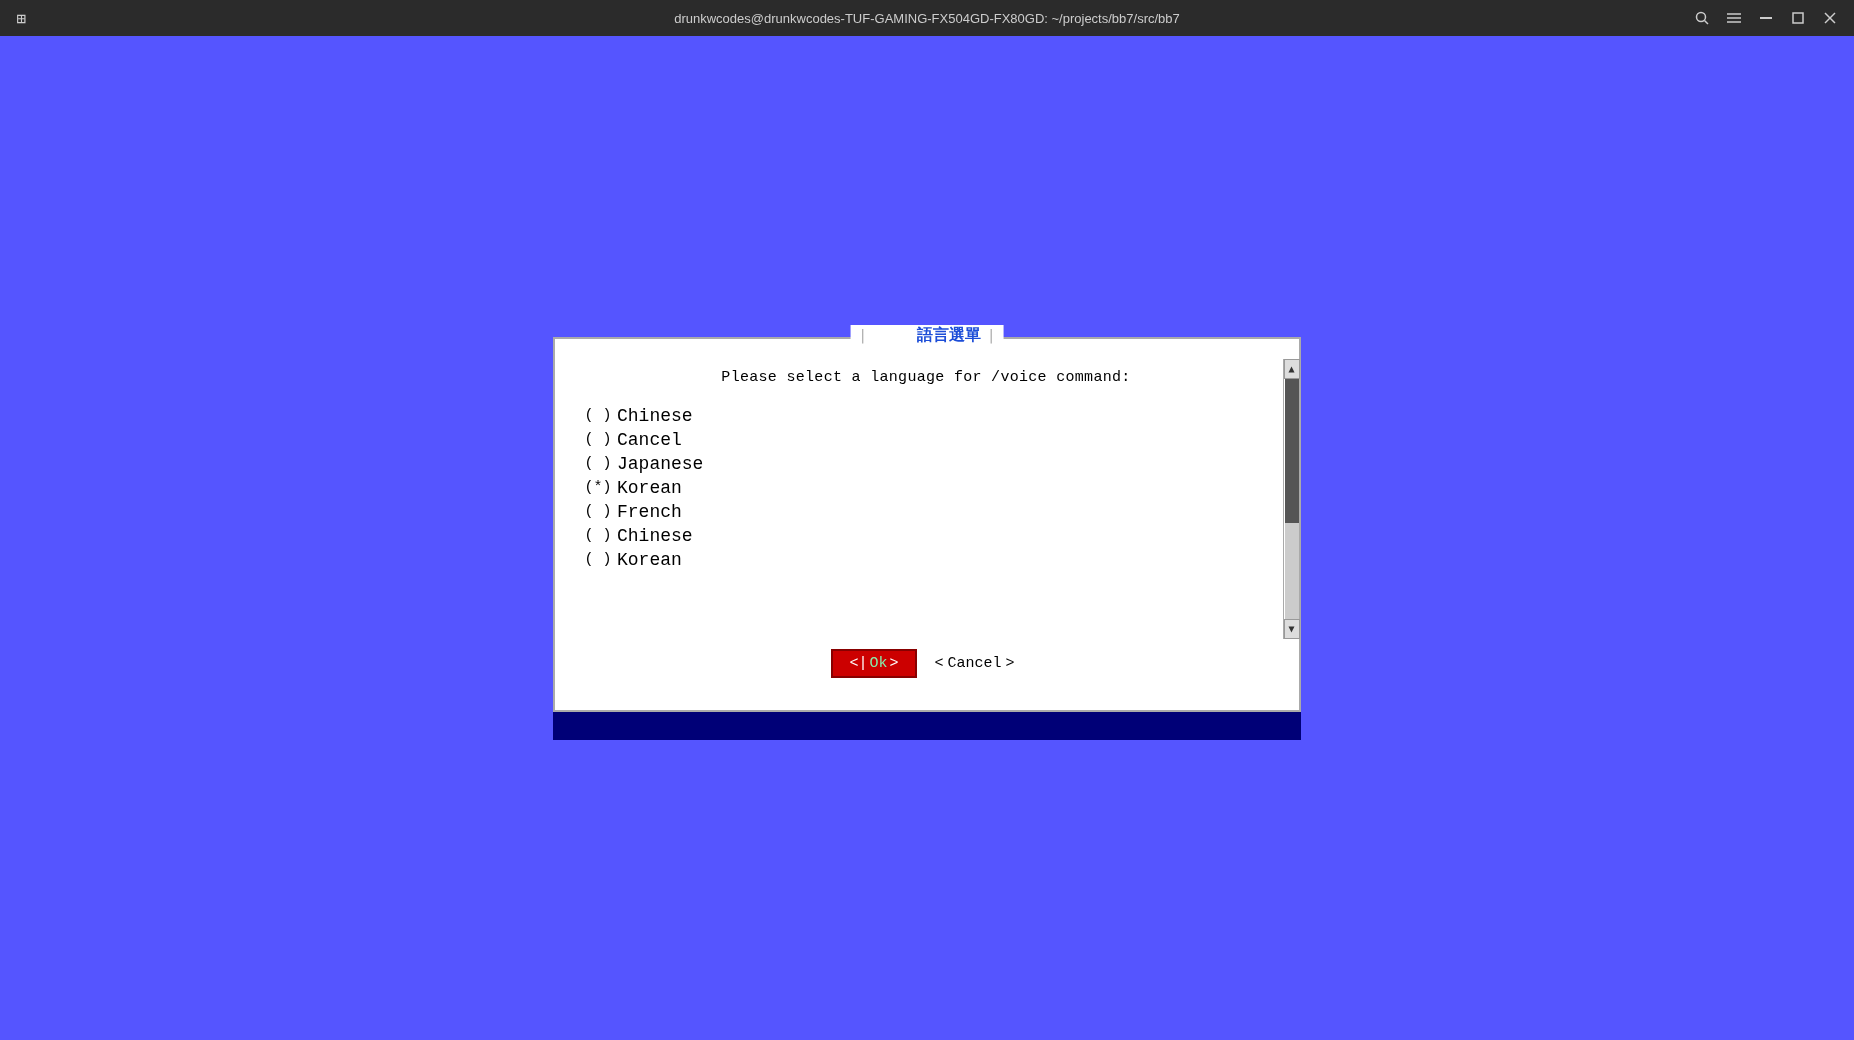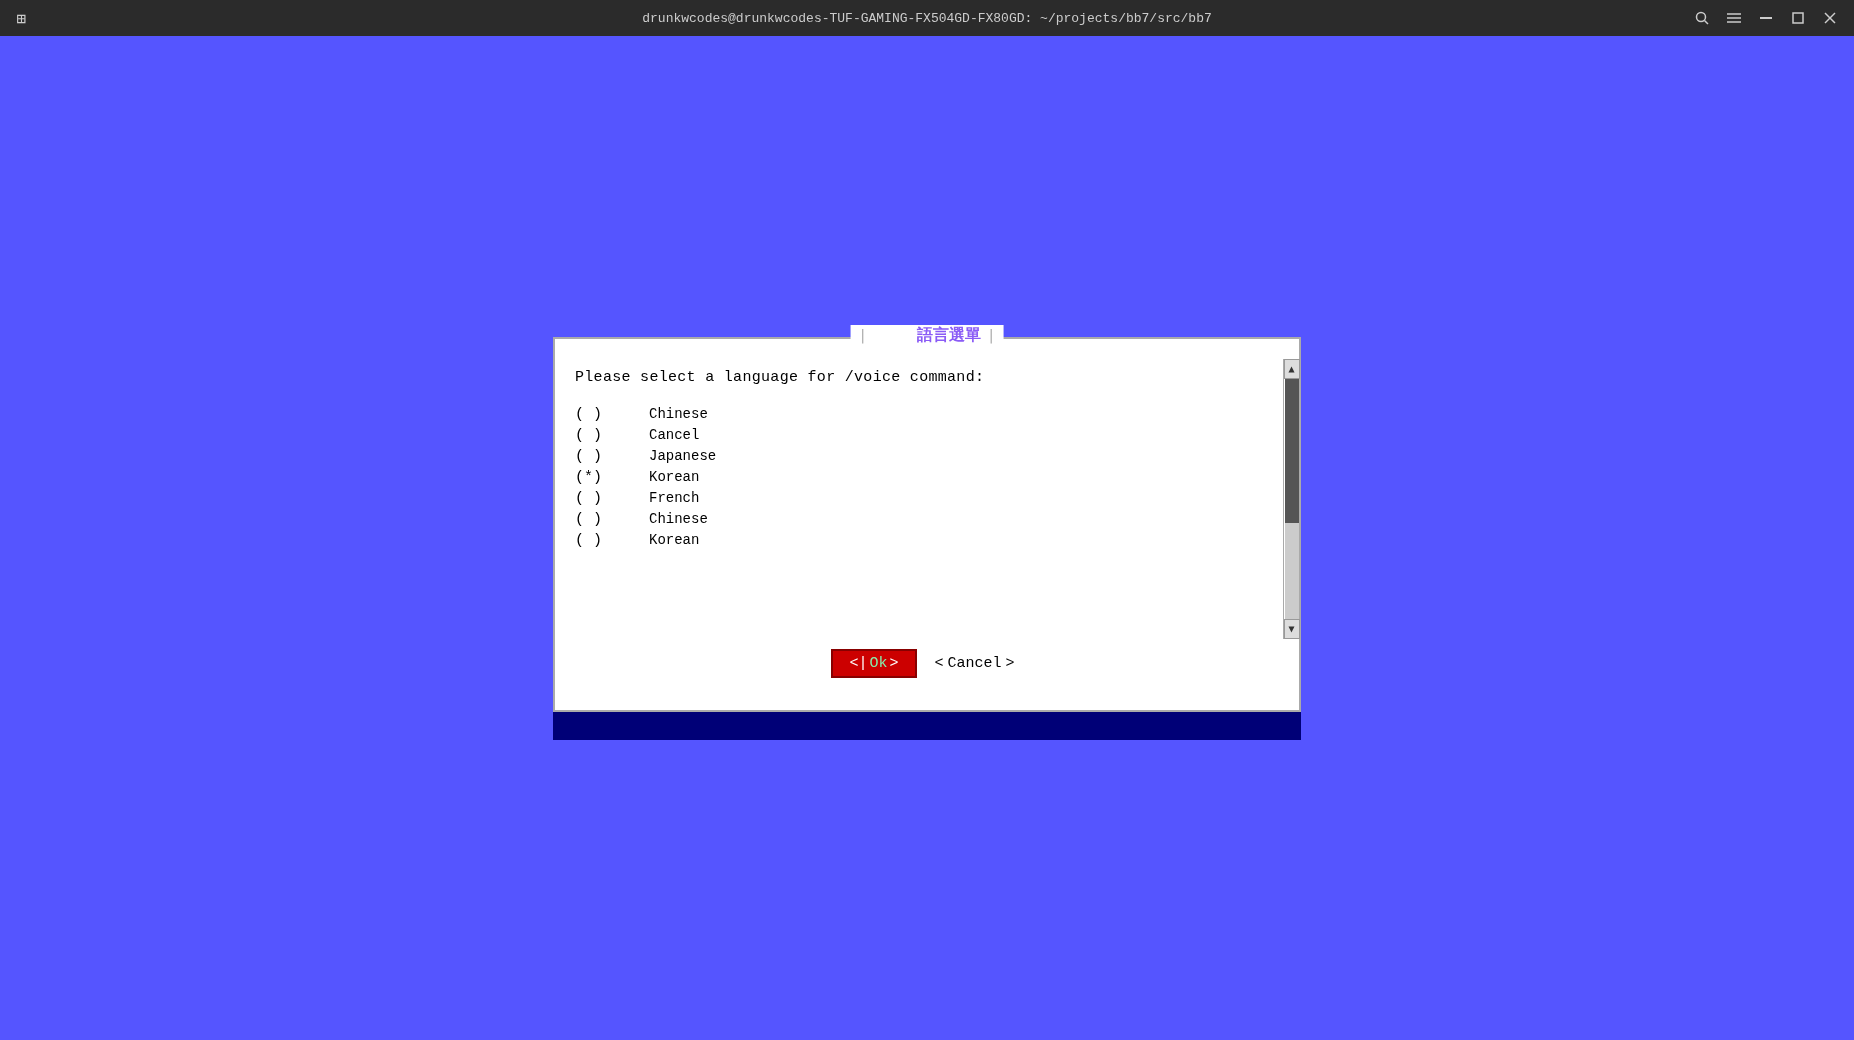--- a/index.html
+++ b/index.html
@@ -36,21 +36,21 @@
       display: flex;
       align-items: center;
       justify-content: center;
       color: #cccccc;
       font-size: 16px;
     }
 
     .titlebar-title {
       color: #cccccc;
       font-size: 13px;
-      font-family: Liberation Mono, monospace;
+      font-family: Liberation Sans, sans-serif;
       position: absolute;
       left: 50%;
       transform: translateX(-50%);
       white-space: nowrap;
     }
 
     .titlebar-controls {
       display: flex;
       align-items: center;
       gap: 4px;
@@ -108,32 +108,33 @@
       white-space: nowrap;
     }
 
     .dialog-title-line {
       color: #aaaaaa;
       font-size: 14px;
       font-family: monospace;
     }
 
     .dialog-title-text {
-      color: #8b5cf6;
+      color: #1d4ed8;
       font-size: 16px;
       font-family: monospace;
       font-weight: bold;
       padding-left: 44px;
     }
 
     
     .dialog-content {
-      padding: 10px 20px 10px 20px;
+      padding: 10px 20px 10px 28px;
       position: relative;
       min-height: 280px;
+      text-align: center;
     }
 
     .dialog-prompt {
       font-family: 'Courier New', monospace;
       font-size: 15px;
       color: #000000;
       margin-bottom: 20px;
       letter-spacing: 0.02em;
     }
 
@@ -154,22 +155,21 @@
     }
 
     .radio-indicator {
       font-family: 'Courier New', monospace;
       font-size: 15px;
       min-width: 30px;
     }
 
     .radio-label {
       font-family: 'Courier New', monospace;
-      font-size: 14px;
-      margin-left: 40px;
+      font-size: 18px;
     }
 
     
     .dialog-scrollbar {
       position: absolute;
       right: 0;
       top: 0;
       width: 16px;
       height: 100%;
       background-color: white;

